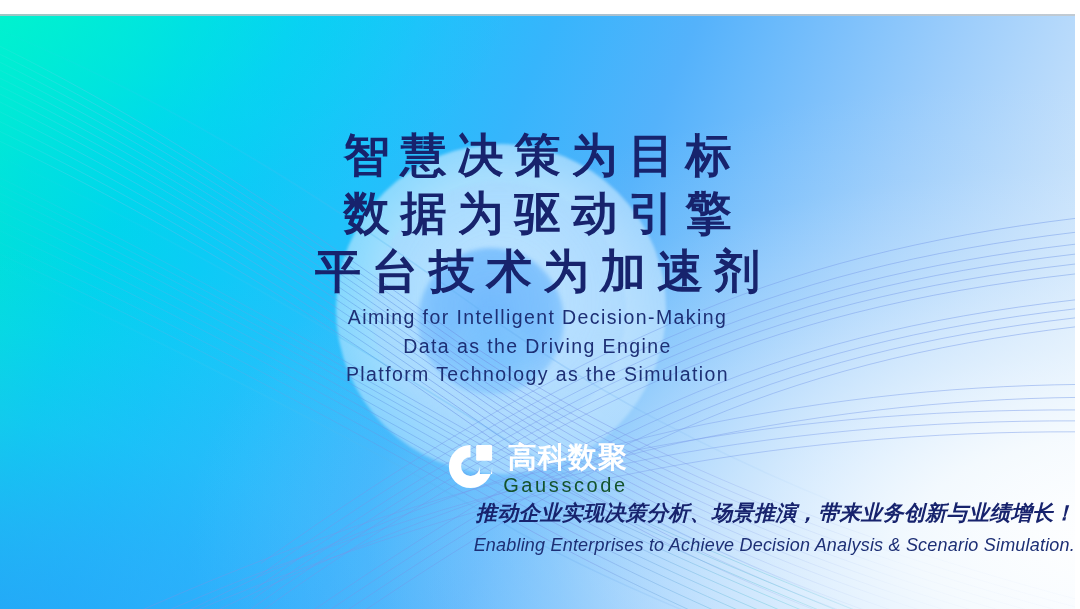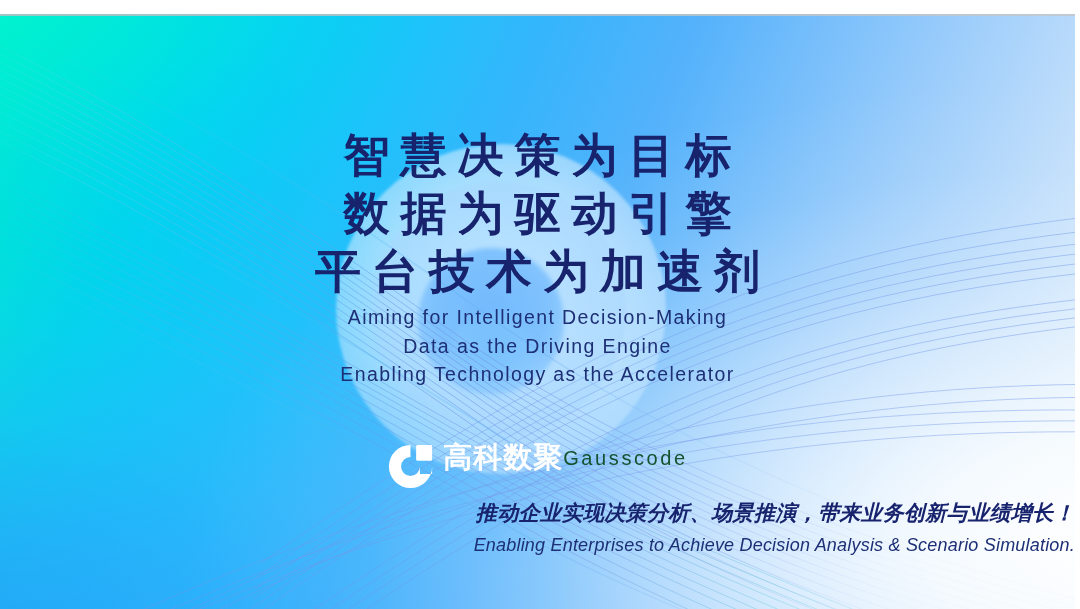--- a/index.html
+++ b/index.html
@@ -188,22 +188,22 @@
     gap: 9px;
   }
   #logo-mark {
     width: 47px;
     height: 47px;
     margin-top: 1px;
     flex: 0 0 auto;
   }
   #logo-words {
     display: flex;
-    flex-direction: row;
-    align-items: center;
+    flex-direction: column;
+    align-items: flex-end;
   }
   #logo-cn {
     color: #ffffff;
     font-size: 29px;
     line-height: 30px;
     font-weight: bold;
     letter-spacing: 1px;
     white-space: nowrap;
     font-family: "Liberation Sans", "DejaVu Sans", sans-serif;
   }
@@ -362,21 +362,21 @@
 
     <div id="headline">
       <div class="cn-title">智慧决策为目标</div>
       <div class="cn-title">数据为驱动引擎</div>
       <div class="cn-title">平台技术为加速剂</div>
     </div>
 
     <div id="subhead">
       <div class="en-sub">Aiming for Intelligent Decision-Making</div>
       <div class="en-sub">Data as the Driving Engine</div>
-      <div class="en-sub">Enabling Technology as the Accelerator</div>
+      <div class="en-sub">Platform Technology as the Simulation</div>
     </div>
 
     <div id="logo">
       <div id="logo-inner">
         <svg id="logo-mark" viewBox="0 0 100 100">
 
           <path d="M50 4
                    A 46 46 0 1 0 96 50
                    L 96 66
                    L 70 66

